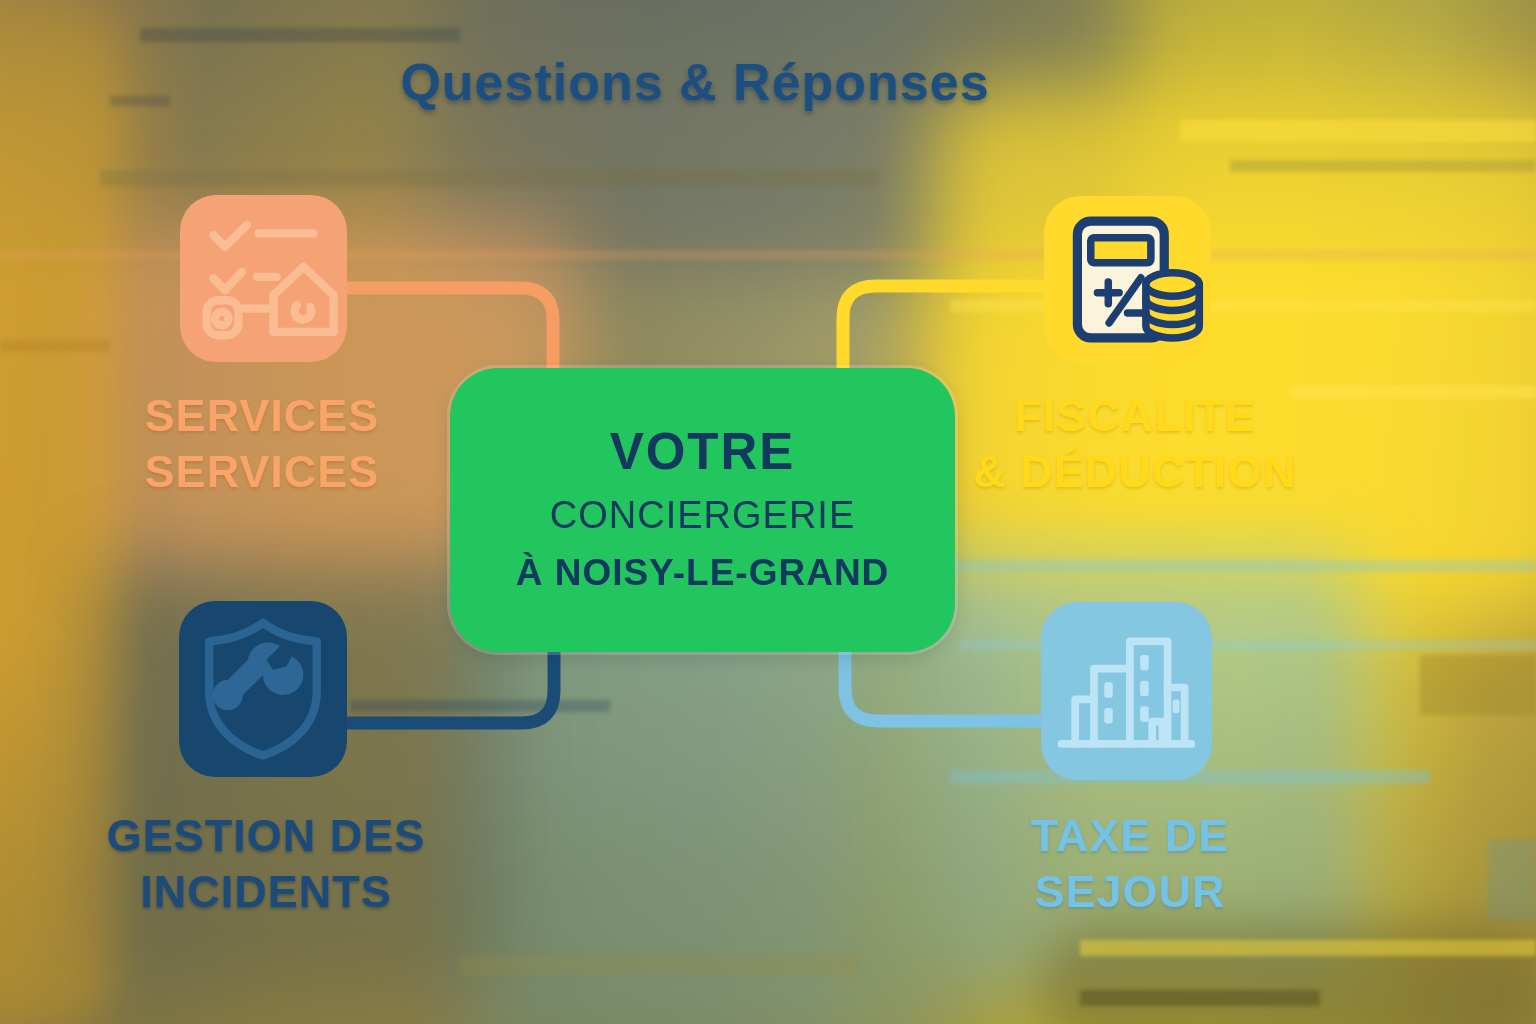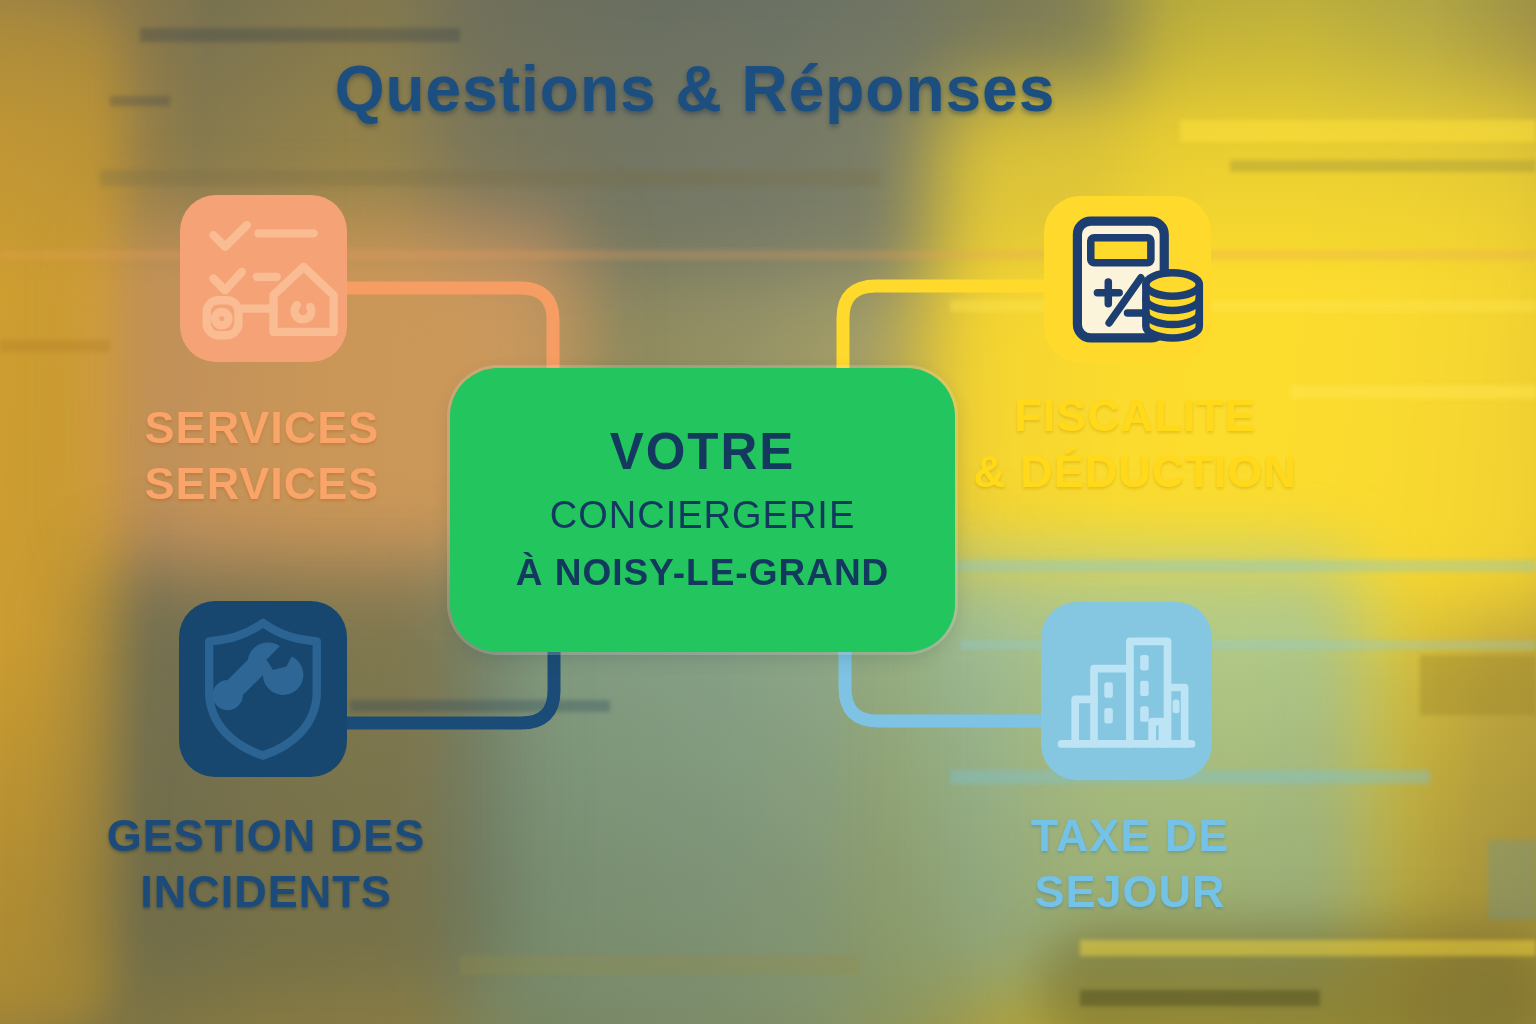--- a/index.html
+++ b/index.html
@@ -47,36 +47,36 @@
   .s12{left:950px;top:770px;width:480px;height:14px;background:rgba(125,195,210,.40);}
   .s13{left:1420px;top:655px;width:116px;height:60px;background:rgba(150,130,40,.35);}
   .s14{left:1080px;top:940px;width:456px;height:16px;background:rgba(255,225,60,.45);}
   .s15{left:1080px;top:990px;width:240px;height:16px;background:rgba(80,75,30,.50);}
   .s16{left:0;top:340px;width:110px;height:12px;background:rgba(180,130,40,.40);}
   .s17{left:460px;top:955px;width:400px;height:20px;background:rgba(150,140,70,.30);}
   .s18{left:1488px;top:840px;width:48px;height:80px;background:rgba(100,150,160,.30);}
   
   .title{
     position:absolute;left:205px;top:52px;width:980px;margin:0;
-    text-align:center;font-size:64px;font-weight:700;letter-spacing:1px;
+    text-align:center;font-size:52px;font-weight:700;letter-spacing:1px;
     color:#1C4E80;text-shadow:0 3px 5px rgba(15,40,70,.40);
   }
   
   .connectors{position:absolute;inset:0;width:1536px;height:1024px;}
   
   .tile{position:absolute;border-radius:36px;}
   .tile svg{position:absolute;inset:0;}
   .tile-services{left:180px;top:195px;width:167px;height:167px;background:#F5A376;}
   .tile-fiscalite{left:1044px;top:196px;width:167px;height:167px;background:#FFD92B;}
   .tile-gestion{left:179px;top:601px;width:168px;height:176px;background:#17476F;}
   .tile-taxe{left:1041px;top:602px;width:171px;height:178px;background:#85C6E1;}
   
   .label{position:absolute;width:420px;text-align:center;font-weight:700;font-size:45px;line-height:56px;letter-spacing:1px;}
   .label span{display:block;}
-  .label-services{left:52px;top:400px;color:#F9A469;text-shadow:0 2px 3px rgba(180,90,30,.35);}
+  .label-services{left:52px;top:388px;color:#F9A469;text-shadow:0 2px 3px rgba(180,90,30,.35);}
   .label-fiscalite{left:925px;top:388px;color:#FFD91A;text-shadow:0 2px 3px rgba(185,150,0,.35);}
   .label-gestion{left:56px;top:808px;color:#1C4B7A;text-shadow:0 2px 3px rgba(10,30,55,.35);}
   .label-taxe{left:920px;top:808px;color:#74C2E6;text-shadow:0 2px 3px rgba(30,110,160,.30);}
   
   .center-node{
     position:absolute;left:450px;top:368px;width:505px;height:284px;
     background:#22c55e;border-radius:48px;
     box-shadow:0 0 0 3px rgba(255,255,255,.18), 0 6px 18px rgba(30,60,60,.18);
     display:flex;flex-direction:column;align-items:center;justify-content:center;
     color:#14395F;text-align:center;

